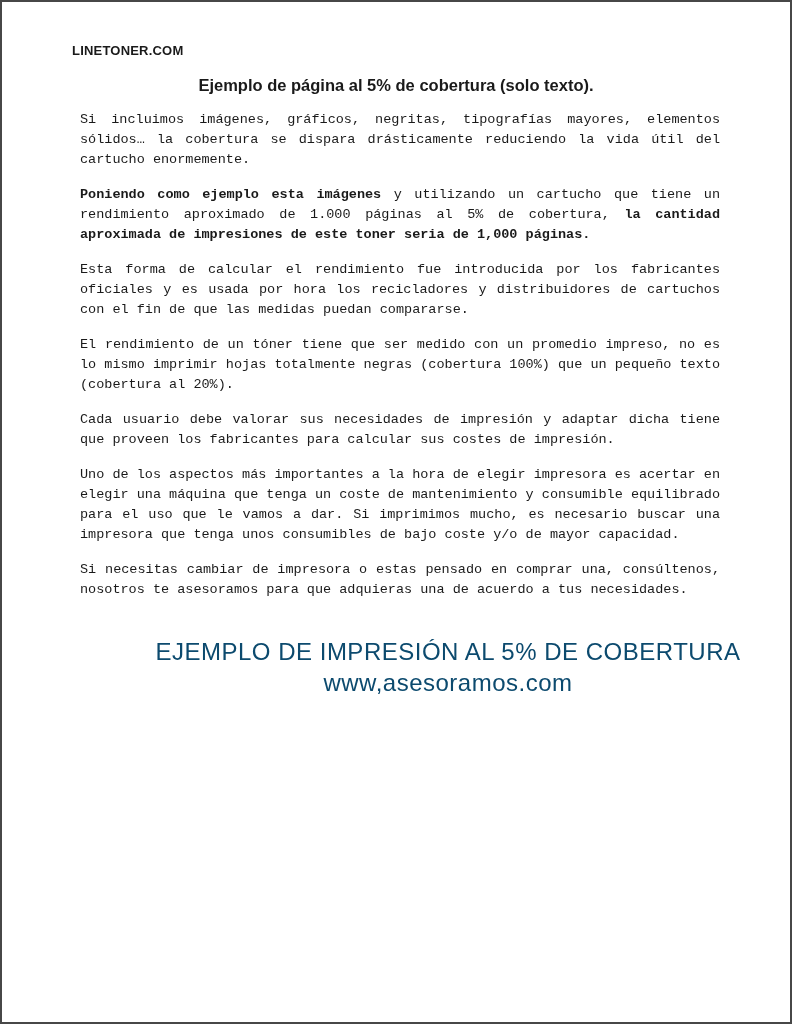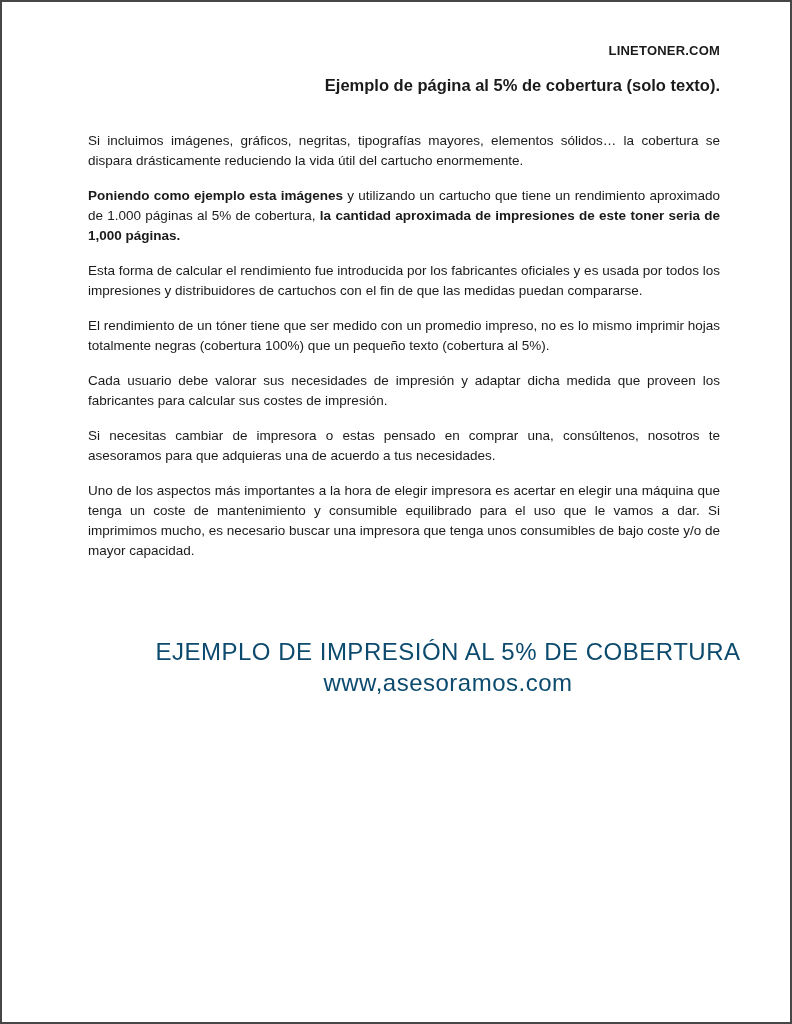--- a/index.html
+++ b/index.html
@@ -16,39 +16,40 @@
     background: #ffffff;
     border: 2px solid #474747;
     overflow: hidden;
     font-family: "Liberation Sans", sans-serif;
     color: #1a1a1a;
   }
   .content {
     padding: 42px 70px 0 70px;
   }
   .site-title {
-    text-align: right;
+    text-align: left;
     font-size: 13px;
     font-weight: bold;
     line-height: 14px;
     letter-spacing: 0.2px;
     margin: 0 0 18px 0;
   }
   .doc-title {
-    text-align: right;
+    text-align: center;
     font-size: 16.5px;
     font-weight: bold;
     line-height: 19px;
-    margin: 0 0 36px 0;
+    margin: 0 0 15px 0;
   }
   .doc-body p {
     font-size: 13.5px;
     line-height: 20px;
     text-align: justify;
-    margin: 0 0 15px 16px;
+    margin: 0 0 15px 8px;
+    font-family: Liberation Mono, monospace;
   }
   .doc-body p strong {
     font-weight: bold;
   }
   .watermark {
     position: absolute;
     top: 634px;
     left: 16px;
     width: 100%;
     text-align: center;
@@ -70,29 +71,29 @@
     <header>
       <div class="site-title">LINETONER.COM</div>
       <h1 class="doc-title">Ejemplo de página al 5% de cobertura (solo texto).</h1>
     </header>
 
     <main class="doc-body">
       <p>Si incluimos imágenes, gráficos, negritas, tipografías mayores, elementos sólidos… la cobertura se dispara drásticamente reduciendo la vida útil del cartucho enormemente.</p>
 
       <p><strong>Poniendo como ejemplo esta imágenes</strong><span> y utilizando un cartucho que tiene un rendimiento aproximado de 1.000 páginas al 5% de cobertura, </span><strong>la cantidad aproximada de impresiones de este toner seria de 1,000 páginas.</strong></p>
 
-      <p>Esta forma de calcular el rendimiento fue introducida por los fabricantes oficiales y es usada por todos los impresiones y distribuidores de cartuchos con el fin de que las medidas puedan compararse.</p>
+      <p>Esta forma de calcular el rendimiento fue introducida por los fabricantes oficiales y es usada por hora los recicladores y distribuidores de cartuchos con el fin de que las medidas puedan compararse.</p>
 
-      <p>El rendimiento de un tóner tiene que ser medido con un promedio impreso, no es lo mismo imprimir hojas totalmente negras (cobertura 100%) que un pequeño texto (cobertura al 5%).</p>
+      <p>El rendimiento de un tóner tiene que ser medido con un promedio impreso, no es lo mismo imprimir hojas totalmente negras (cobertura 100%) que un pequeño texto (cobertura al 20%).</p>
 
-      <p>Cada usuario debe valorar sus necesidades de impresión y adaptar dicha medida que proveen los fabricantes para calcular sus costes de impresión.</p>
+      <p>Cada usuario debe valorar sus necesidades de impresión y adaptar dicha tiene que proveen los fabricantes para calcular sus costes de impresión.</p>
+
+      <p>Uno de los aspectos más importantes a la hora de elegir impresora es acertar en elegir una máquina que tenga un coste de mantenimiento y consumible equilibrado para el uso que le vamos a dar. Si imprimimos mucho, es necesario buscar una impresora que tenga unos consumibles de bajo coste y/o de mayor capacidad.</p>
 
       <p>Si necesitas cambiar de impresora o estas pensado en comprar una, consúltenos, nosotros te asesoramos para que adquieras una de acuerdo a tus necesidades.</p>
-
-      <p>Uno de los aspectos más importantes a la hora de elegir impresora es acertar en elegir una máquina que tenga un coste de mantenimiento y consumible equilibrado para el uso que le vamos a dar. Si imprimimos mucho, es necesario buscar una impresora que tenga unos consumibles de bajo coste y/o de mayor capacidad.</p>
     </main>
 
   </div>
 
   <div class="watermark">
     <div>EJEMPLO DE IMPRESIÓN AL 5% DE COBERTURA</div>
     <div>www,asesoramos.com</div>
   </div>
 </div>
 

